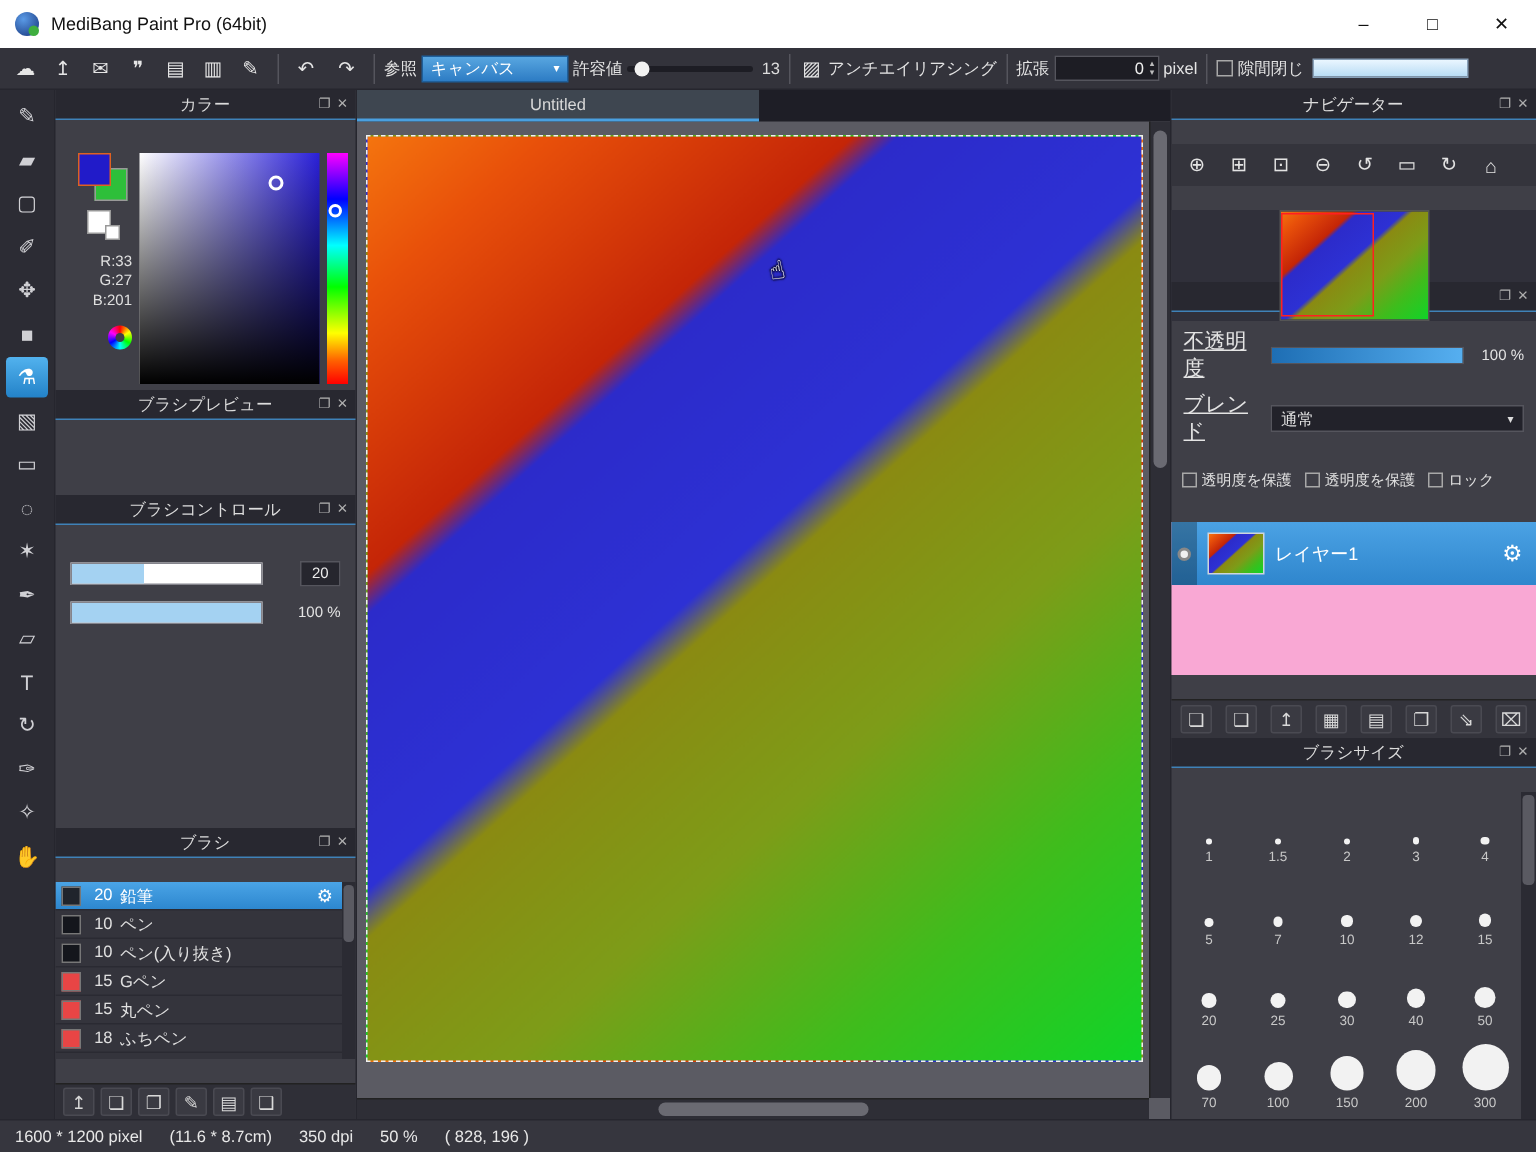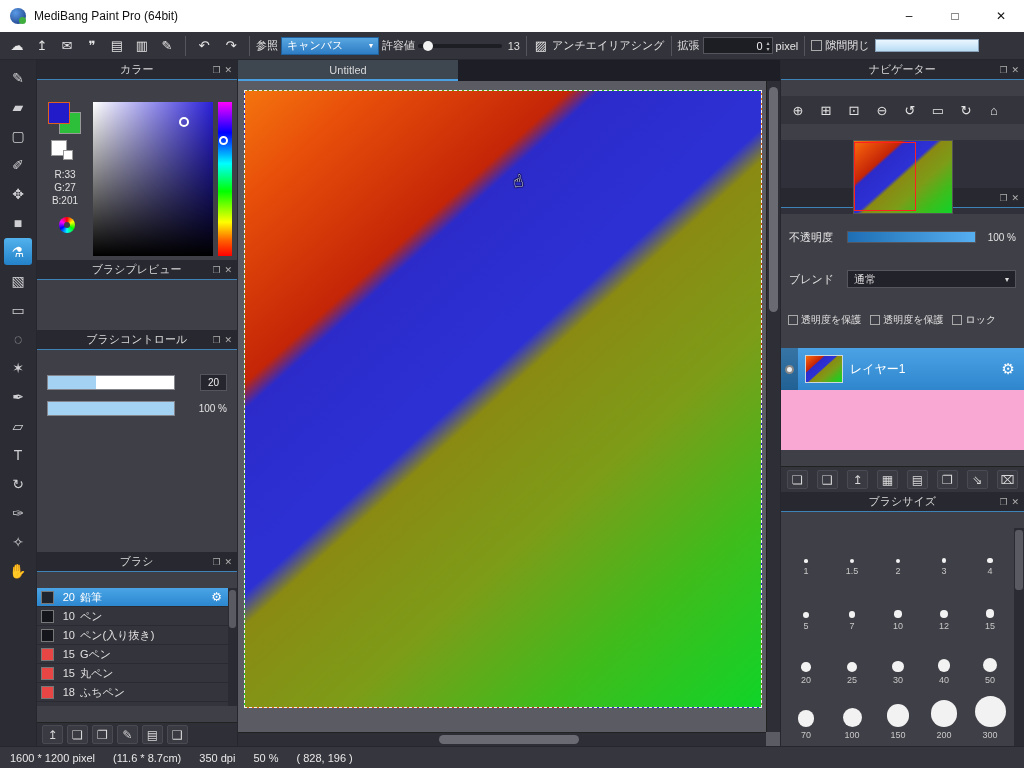--- a/index.html
+++ b/index.html
@@ -43,21 +43,21 @@
   .rightpanels{width:244px;background:#3f3f47;display:flex;flex-direction:column;border-left:1px solid #26262e;flex:none;}
 
   .panel{display:flex;flex-direction:column;min-height:0;gap:16px;}
   .panel-header{height:20px;background:#282830;display:flex;align-items:center;border-bottom:1px solid #3f82b8;flex:none;}
   .panel-title{flex:1;text-align:center;font-size:11px;color:#dcdcdc;padding-left:24px;}
   .ph-icons{display:flex;gap:4px;padding-right:5px;}
   .ph-icon{font-size:9px;color:#b0b0b0;}
 
   
   .color-body{display:flex;gap:5px;padding:6px 5px;flex:1;}
-  .color-left{width:46px;display:flex;flex-direction:column;align-items:center;}
+  .color-left{width:46px;display:flex;flex-direction:column;align-items:flex-end;}
   .swatchwrap{position:relative;width:36px;height:34px;margin-left:2px;}
   .swatch{position:absolute;width:22px;height:22px;border:1px solid #999;}
   .swatch.back{left:11px;top:10px;}
   .swatch.front{left:0;top:0;border:1px solid #e06020;}
   .subswatchwrap{position:relative;width:30px;height:26px;margin:4px 0 2px 2px;}
   .subswatch{position:absolute;background:#fff;border:1px solid #999;}
   .subswatch.a{width:16px;height:16px;left:0;top:0;}
   .subswatch.b{width:10px;height:10px;left:12px;top:10px;}
   .rgbline{font-size:10px;color:#e0e0e0;line-height:13px;}
   .palette-icon{width:16px;height:16px;border-radius:50%;background:conic-gradient(#f00,#ff0,#0f0,#0ff,#00f,#f0f,#f00);margin-top:10px;margin-left:4px;position:relative;}
@@ -92,40 +92,40 @@
   .bgear{font-size:12px;color:#fff;padding-right:2px;}
   .vsb{position:absolute;right:0;top:0;bottom:0;width:9px;background:#2b2b33;}
   .vsb .vthumb2{position:absolute;left:1px;right:1px;top:2px;height:38px;background:#5a5a62;border-radius:3px;}
   .brushlistwrap{flex:1;display:flex;min-height:0;position:relative;}
   .brushbottom{height:24px;background:#2f2f37;border-top:1px solid #222;display:flex;align-items:center;gap:4px;padding:0 5px;flex:none;}
   .mini-btn{width:21px;height:19px;display:flex;align-items:center;justify-content:center;color:#d8d8d8;font-size:12px;border:1px solid #4a4a52;border-radius:2px;background:#3a3a42;}
 
   
   .canvasarea{flex:1;background:#5b5b63;display:flex;flex-direction:column;min-width:0;}
   .tabbar{height:21px;background:#1e1e26;display:flex;flex:none;}
-  .tab{width:220px;background:#3e4650;color:#d8d8d8;font-size:11px;display:flex;align-items:center;justify-content:center;border-bottom:2px solid #4aa0e0;}
+  .tab{width:268px;background:#3e4650;color:#d8d8d8;font-size:11px;display:flex;align-items:center;justify-content:center;border-bottom:2px solid #4aa0e0;}
   .canvas-viewport{flex:1;position:relative;}
   .canvas{position:absolute;left:6px;top:9px;width:518px;height:618px;border:1px dashed #f0f0f0;}
   .artwork{background:linear-gradient(138deg,#f4740e 0%,#e8500a 10%,#c42507 27%,#2c2bca 29.5%,#2d31d4 46.5%,#8a8a12 49.5%,#7d9c18 65%,#3fbc1c 82%,#10d428 100%);}
   .cursorglyph{position:absolute;left:52%;top:13%;font-size:17px;color:#fff;text-shadow:-1px 0 1px #000,1px 0 1px #000,0 -1px 1px #000,0 1px 1px #000;transform:rotate(-12deg);}
   .vscroll{position:absolute;right:0;top:0;bottom:14px;width:14px;background:#2e2e36;border-left:1px solid #222;}
   .vthumb{position:absolute;top:6px;left:2px;right:2px;height:225px;background:#6a6a72;border-radius:5px;}
   .hscroll{position:absolute;left:0;right:14px;bottom:0;height:14px;background:#2e2e36;border-top:1px solid #222;}
   .hthumb{position:absolute;left:38%;width:140px;top:2px;bottom:2px;background:#6a6a72;border-radius:5px;}
 
   
   .navicons{height:28px;background:#34343c;display:flex;align-items:center;gap:2px;padding:0 4px;flex:none;}
   .nav-btn{width:26px;height:24px;display:flex;align-items:center;justify-content:center;color:#e2e2e2;font-size:13px;}
   .navthumbarea{flex:1;background:#30303a;display:flex;align-items:center;justify-content:center;}
   .navthumb{width:100px;height:74px;position:relative;border:1px solid #555;}
   .viewrect{position:absolute;left:1%;top:1%;width:63%;height:96%;border:1px solid #ff2020;}
 
   
   .lrow{height:26px;display:flex;align-items:center;gap:6px;padding:0 8px;}
-  .llabel{font-size:11px;color:#e4e4e4;width:52px;flex:none;}
+  .llabel{font-size:14px;color:#e4e4e4;width:52px;flex:none;text-decoration:underline;}
   .lslider{flex:1;height:12px;background:#1d1d24;border:1px solid #55555d;position:relative;}
   .lfill{position:absolute;left:0;top:0;bottom:0;width:100%;background:linear-gradient(to right,#1e6eb4,#56aff0);}
   .lval{font-size:10px;color:#e4e4e4;width:34px;text-align:right;flex:none;}
   .lselect{flex:1;height:18px;background:#22222a;border:1px solid #55555d;color:#ddd;font-size:11px;display:flex;align-items:center;justify-content:space-between;padding:0 6px;}
   .lchecks{height:24px;display:flex;align-items:center;gap:9px;padding:0 7px;font-size:10px;color:#e0e0e0;}
   .lcheck{display:flex;align-items:center;gap:3px;white-space:nowrap;}
   .lcheck .cb{width:10px;height:10px;}
   .layerlist{flex:1;background:#f9a8d4;min-height:0;}
   .layer-row{height:42px;display:flex;align-items:center;}
   .layer-row.selected{background:linear-gradient(#4ba2e4,#2f86cd);}

